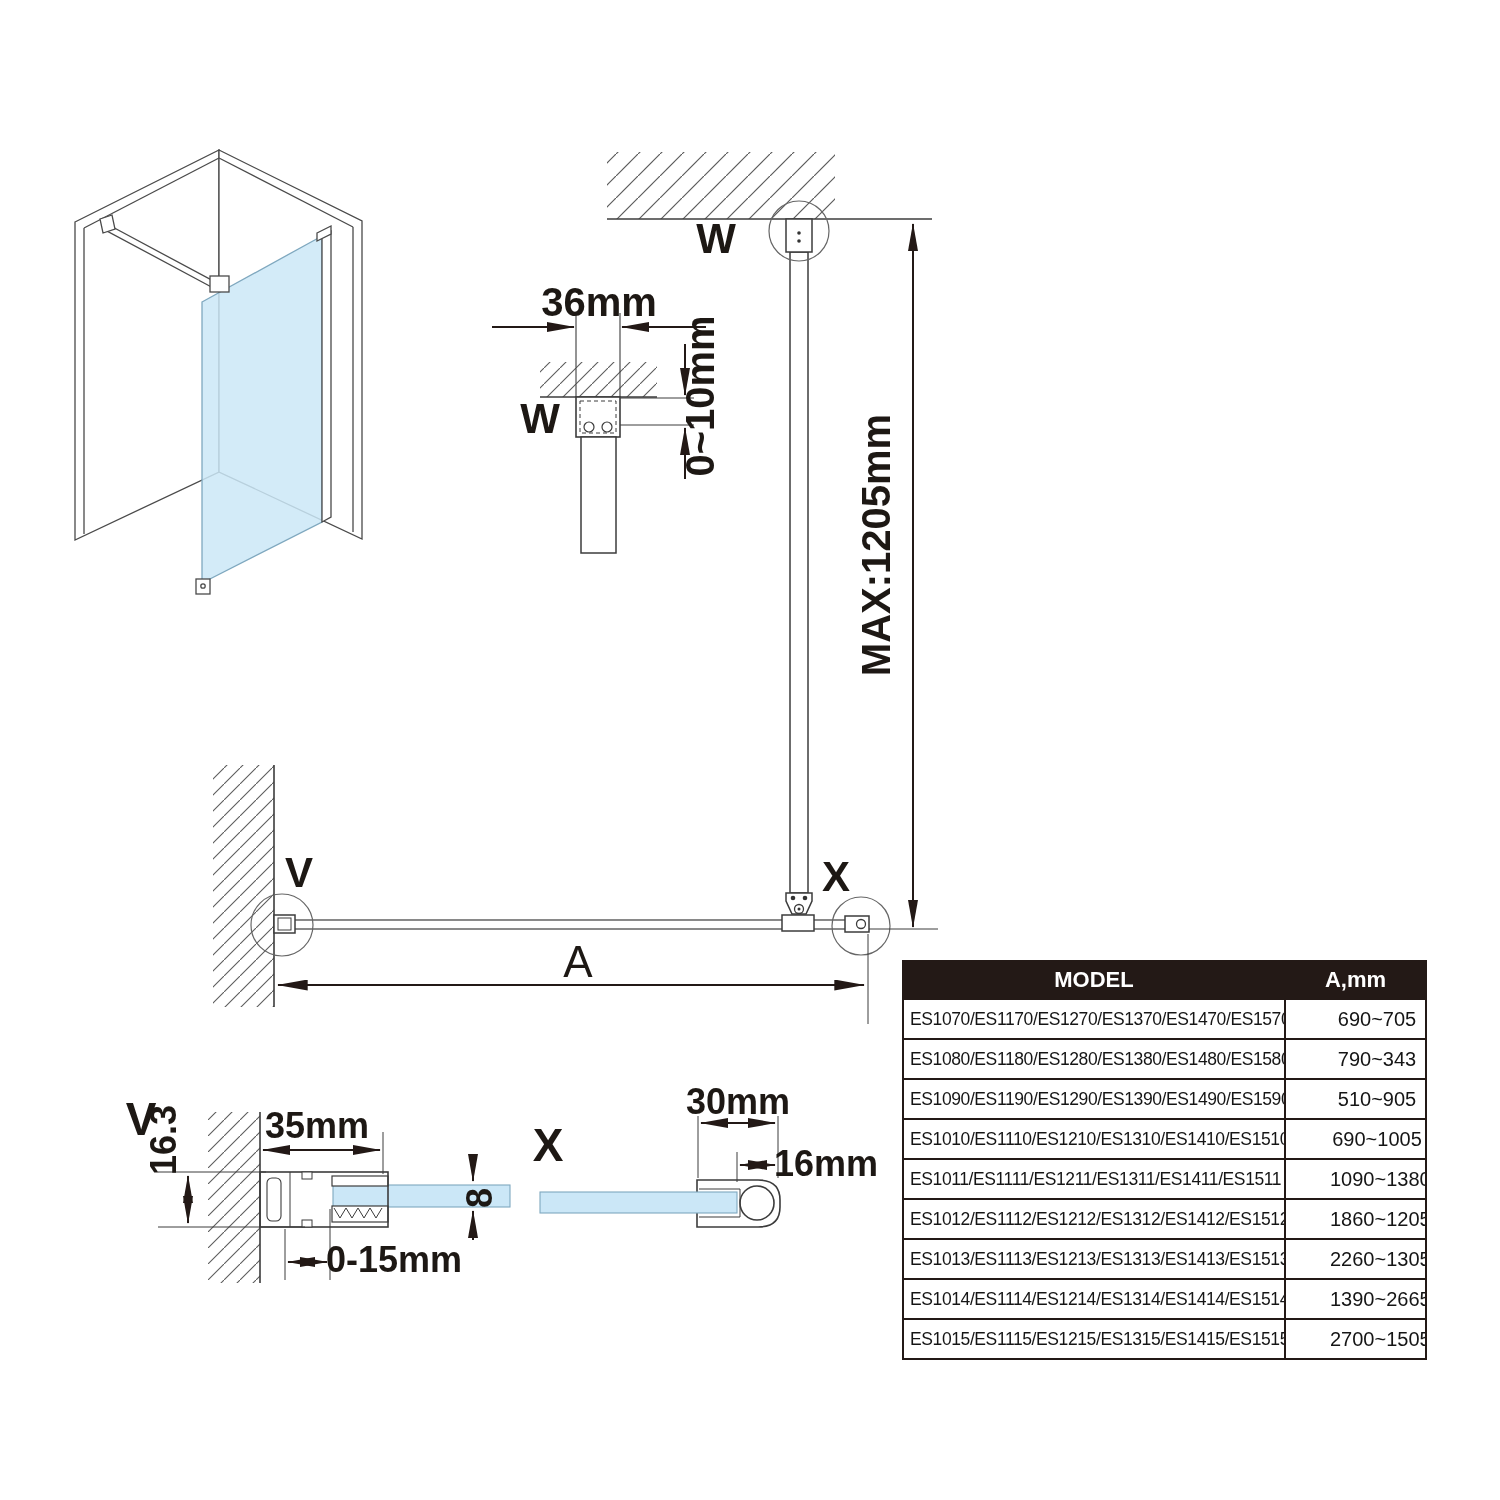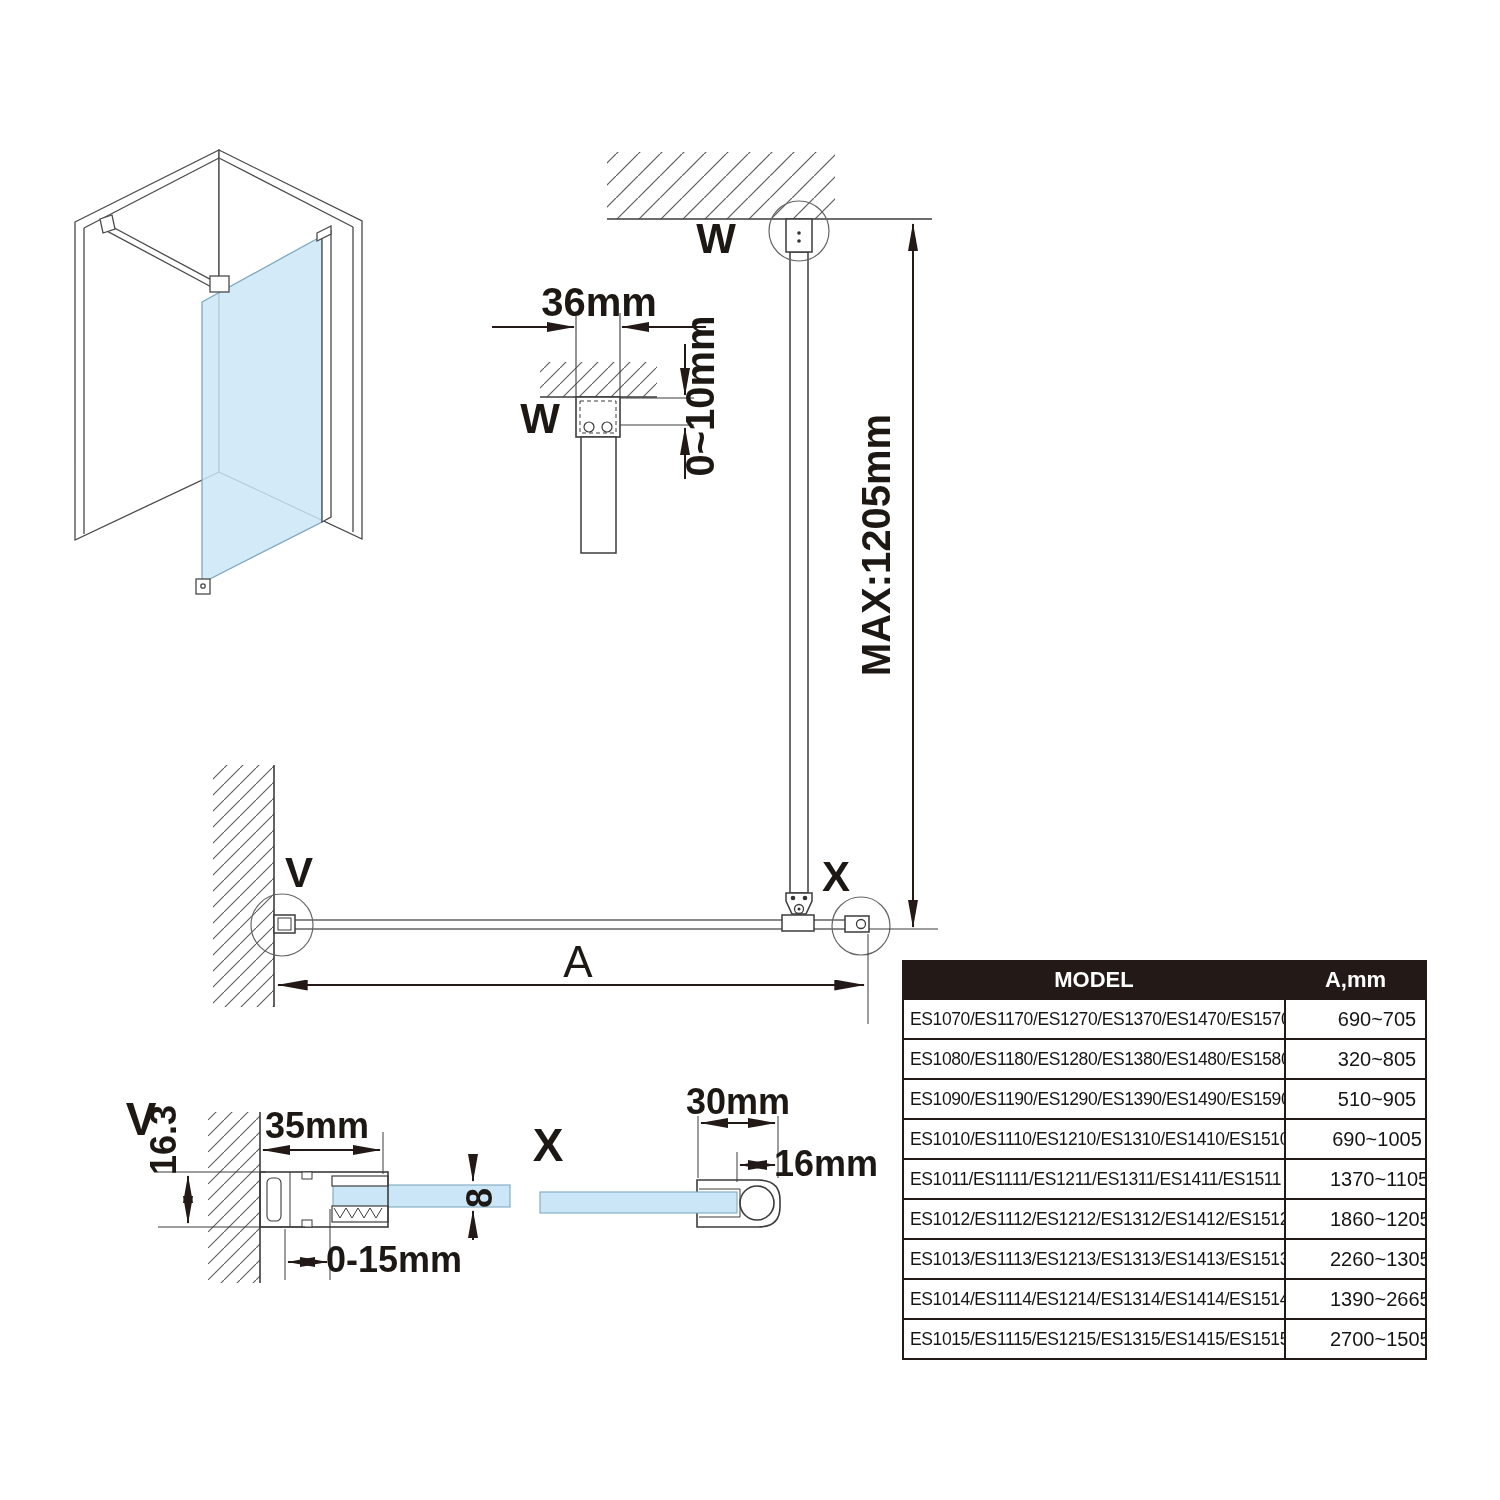--- a/index.html
+++ b/index.html
@@ -184,33 +184,33 @@
         <th class="col-a">A,mm</th>
       </tr>
     </thead>
     <tbody>
       <tr>
         <td class="model">ES1070/ES1170/ES1270/ES1370/ES1470/ES1570</td>
         <td class="amm">690~705</td>
       </tr>
       <tr>
         <td class="model">ES1080/ES1180/ES1280/ES1380/ES1480/ES1580</td>
-        <td class="amm">320~805</td>
+        <td class="amm">790~343</td>
       </tr>
       <tr>
         <td class="model">ES1090/ES1190/ES1290/ES1390/ES1490/ES1590</td>
         <td class="amm">510~905</td>
       </tr>
       <tr>
         <td class="model">ES1010/ES1110/ES1210/ES1310/ES1410/ES1510</td>
         <td class="amm">690~1005</td>
       </tr>
       <tr>
         <td class="model">ES1011/ES1111/ES1211/ES1311/ES1411/ES1511</td>
-        <td class="amm">1370~1105</td>
+        <td class="amm">1090~1380</td>
       </tr>
       <tr>
         <td class="model">ES1012/ES1112/ES1212/ES1312/ES1412/ES1512</td>
         <td class="amm">1860~1205</td>
       </tr>
       <tr>
         <td class="model">ES1013/ES1113/ES1213/ES1313/ES1413/ES1513</td>
         <td class="amm">2260~1305</td>
       </tr>
       <tr>

